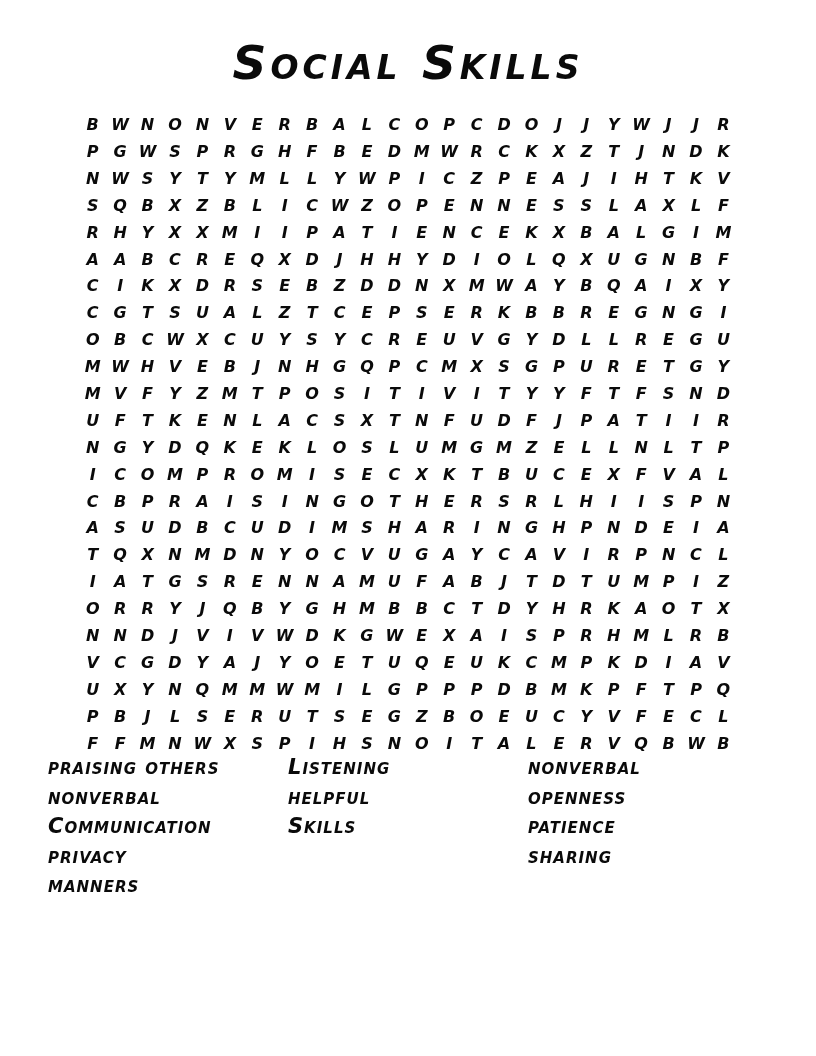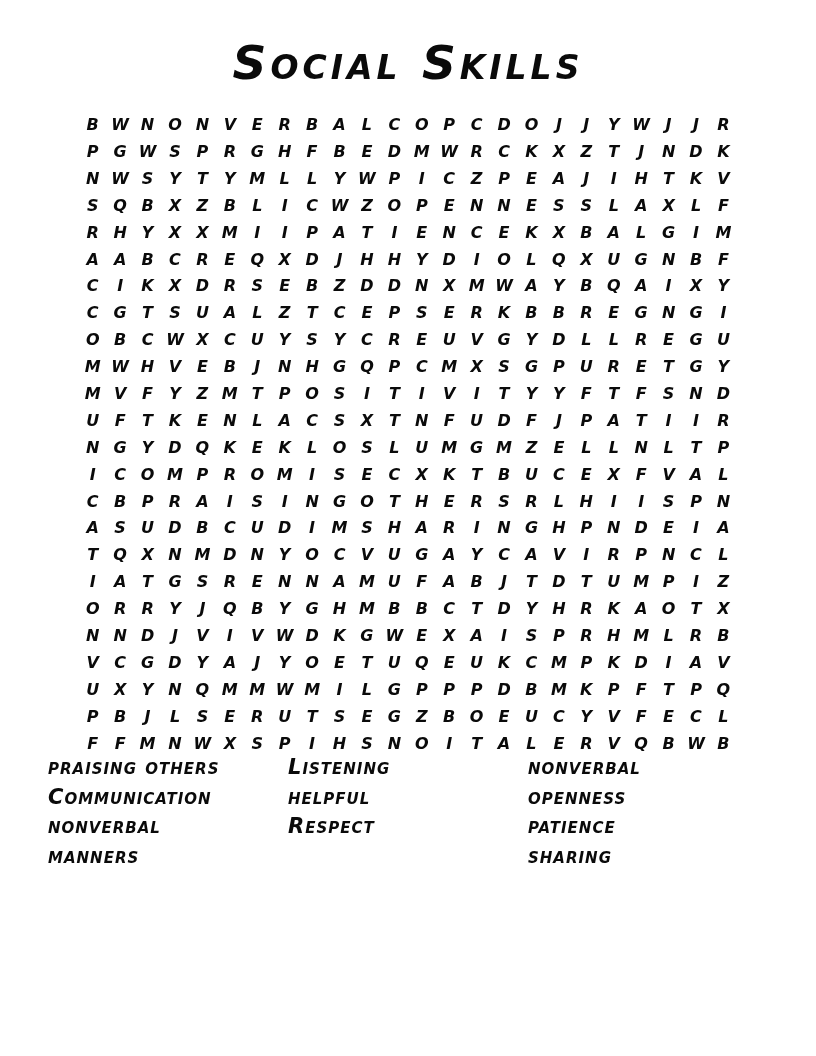--- a/index.html
+++ b/index.html
@@ -700,28 +700,29 @@
         <span class="cell">Q</span>
         <span class="cell">B</span>
         <span class="cell">W</span>
         <span class="cell">B</span>
       </div>
     </div>
 
   <div class="words" id="word-list">
       <div class="word-col">
         <div class="word">praising others</div>
+        <div class="word">nonverbal</div>
         <div class="word">Communication</div>
-        <div class="word">nonverbal</div>
+        <div class="word">privacy</div>
         <div class="word">manners</div>
       </div>
       <div class="word-col">
         <div class="word">Listening</div>
         <div class="word">helpful</div>
-        <div class="word">Respect</div>
+        <div class="word">Skills</div>
       </div>
       <div class="word-col">
         <div class="word">nonverbal</div>
         <div class="word">openness</div>
         <div class="word">patience</div>
         <div class="word">sharing</div>
       </div>
     </div>
 </div>
 

